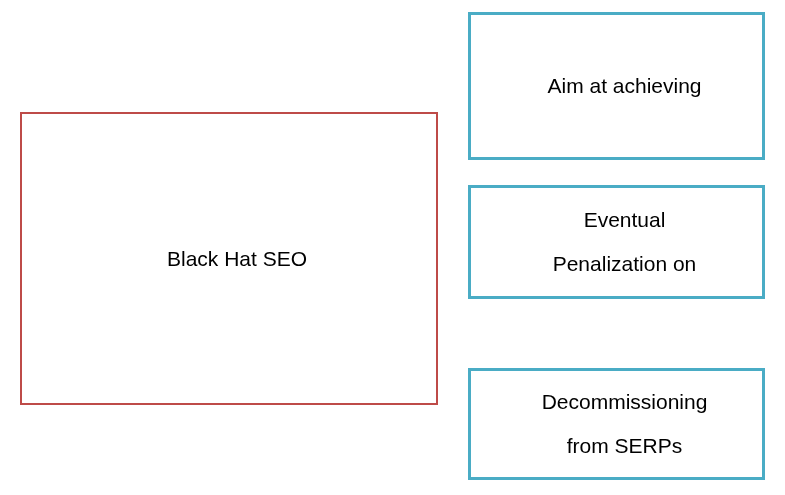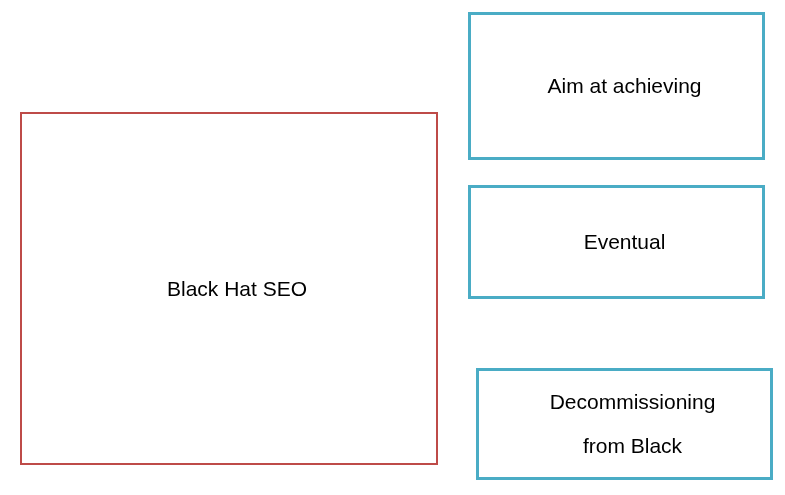--- a/index.html
+++ b/index.html
@@ -23,49 +23,50 @@
       flex-direction: column;
       justify-content: center;
       align-items: center;
       text-align: center;
       padding-left: 16px;
     }
     .main-box {
       left: 20px;
       top: 112px;
       width: 418px;
-      height: 353px;
+      height: 293px;
       border: 2px solid #be4b48;
       font-size: 21px;
     }
     .side-box {
       left: 468px;
       width: 297px;
       border: 3px solid #4aacc5;
       font-size: 21px;
       line-height: 44px;
     }
     .side-box-1 { top: 12px;  height: 148px; }
     .side-box-2 { top: 185px; height: 114px; }
-    .side-box-3 { top: 368px; height: 112px; margin-left: 8px; }
+    .side-box-3 { top: 368px; height: 112px; }
     .line {
       white-space: nowrap;
     }
   </style>
 </head>
 <body>
 
 <div class="box main-box">
   <div class="line">Black Hat SEO</div>
 </div>
 
 <div class="box side-box side-box-1">
   <div class="line">Aim at achieving</div>
 </div>
 
 <div class="box side-box side-box-2">
   <div class="line">Eventual</div>
+  <div class="line">Penalization on</div>
 </div>
 
 <div class="box side-box side-box-3">
   <div class="line">Decommissioning</div>
-  <div class="line">from Black</div>
+  <div class="line">from SERPs</div>
 </div>
 
 </body></html>

